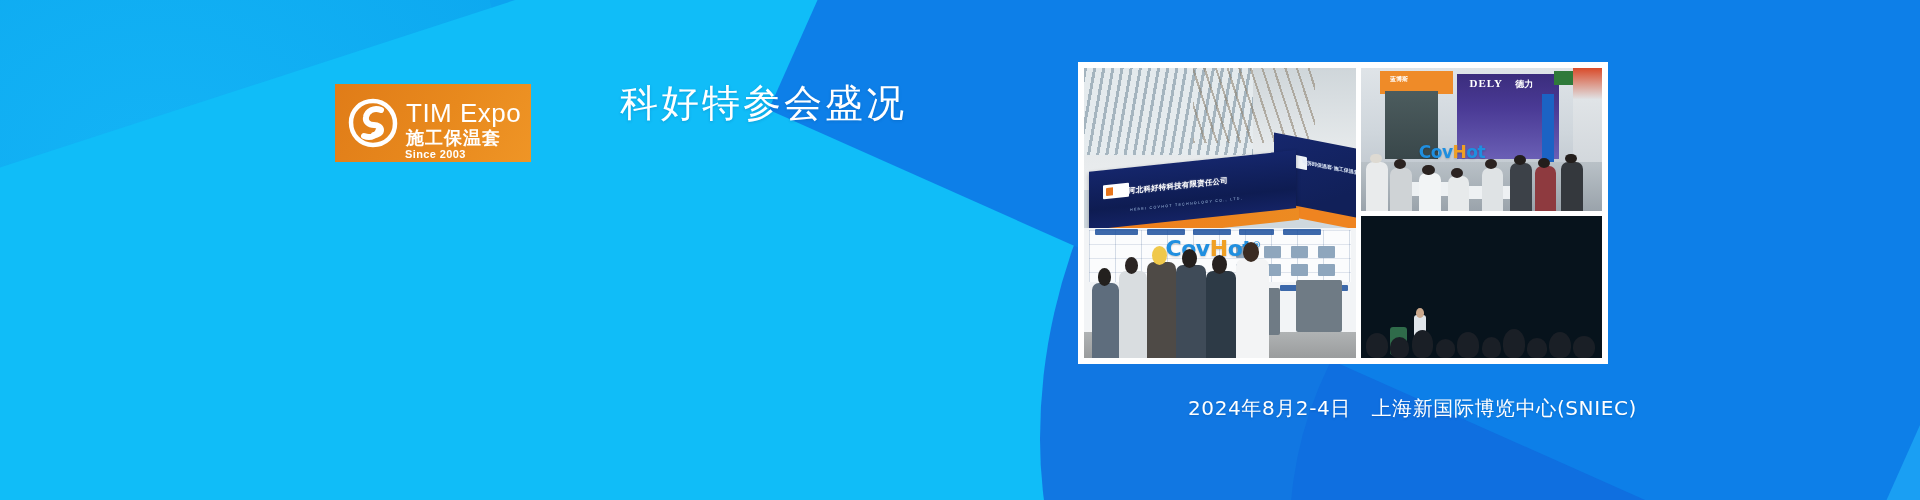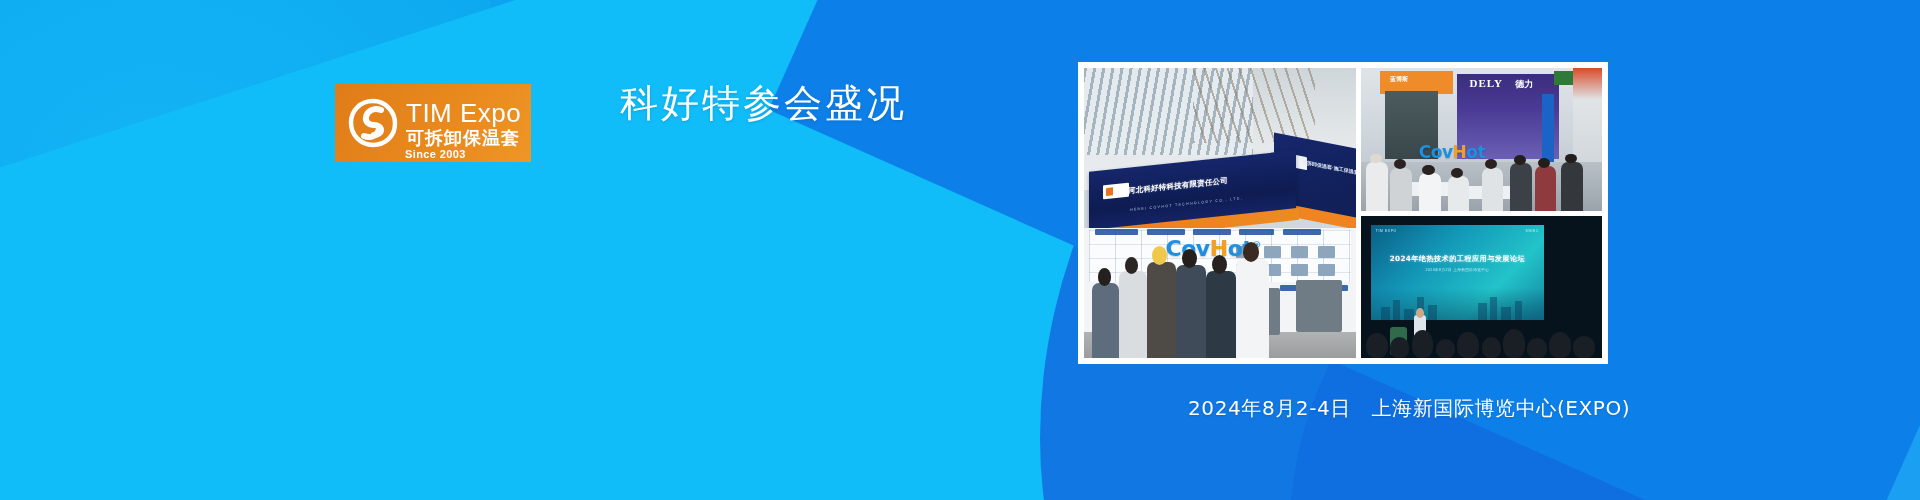--- a/index.html
+++ b/index.html
@@ -284,21 +284,21 @@
   <div id="logo-box">
     <div id="logo-mark">
       <svg viewBox="0 0 52 52" width="52" height="52" aria-hidden="true">
         <path d="M26 4C14 4 4 13 4 25.5S13.5 48 26 48 48 39 48 26.5 38 4 26 4z" fill="none" stroke="#ffffff" stroke-width="4.5"></path>
         <path d="M34 13c-7-3-14 1-15 7-1 5 3 8 8 8 4 0 7 2 7 5 0 3-3 5-7 5" fill="none" stroke="#ffffff" stroke-width="6" stroke-linecap="round"></path>
         <path d="M17 39c7 3 14-1 15-7" fill="none" stroke="#ffffff" stroke-width="6" stroke-linecap="round"></path>
       </svg>
     </div>
     <div id="logo-text-wrap">
       <span id="logo-title">TIM Expo</span>
-      <span id="logo-sub">可拆卸保温套</span>
+      <span id="logo-sub">施工保温套</span>
     </div>
     <span id="logo-since">Since 2003</span>
   </div>
 
   <div id="subtitle">科好特参会盛况</div>
 
   <div id="headline">
   </div>
 
   <div id="collage">
@@ -396,37 +396,20 @@
         <div class="person" style="left:83%;width:9%;height:34%;background:#34383d;"></div>
         <div class="p-head" style="left:84.5%;bottom:33%;width:5%;height:7%;background:#231e1c;"></div>
 
         <div class="covhot-wm" style="left:24%;top:52%;font-size:17px;">
           <span class="c1">Cov</span><span class="c2">H</span><span class="c3">ot</span>
         </div>
       </div>
 
       <div id="photo-br">
         <div class="br-bg"></div>
-        <div class="screen">
-          <div class="screen-corner" style="left:3%;top:4%;">TIM EXPO</div>
-          <div class="screen-corner" style="right:3%;top:4%;">SNIEC</div>
-          <div class="screen-title">2024年绝热技术的工程应用与发展论坛</div>
-          <div class="screen-sub">2024年8月2日  上海新国际博览中心</div>
-          <div class="screen-city">
-            <div class="city-bar" style="left:6%;width:5%;height:40%;"></div>
-            <div class="city-bar" style="left:13%;width:4%;height:62%;"></div>
-            <div class="city-bar" style="left:19%;width:6%;height:34%;"></div>
-            <div class="city-bar" style="left:27%;width:4%;height:70%;"></div>
-            <div class="city-bar" style="left:33%;width:5%;height:46%;"></div>
-            <div class="city-bar" style="left:62%;width:5%;height:52%;"></div>
-            <div class="city-bar" style="left:69%;width:4%;height:72%;"></div>
-            <div class="city-bar" style="left:75%;width:6%;height:38%;"></div>
-            <div class="city-bar" style="left:83%;width:4%;height:58%;"></div>
-          </div>
-        </div>
         <div class="podium-plant"></div>
         <div class="speaker"></div>
         <div class="speaker-head"></div>
 
         <div class="audience">
           <div class="aud-head" style="left:2%;width:9%;height:58%;"></div>
           <div class="aud-head" style="left:12%;width:8%;height:48%;"></div>
           <div class="aud-head" style="left:21%;width:9%;height:66%;"></div>
           <div class="aud-head" style="left:31%;width:8%;height:44%;"></div>
           <div class="aud-head" style="left:40%;width:9%;height:60%;"></div>
@@ -434,15 +417,15 @@
           <div class="aud-head" style="left:59%;width:9%;height:68%;"></div>
           <div class="aud-head" style="left:69%;width:8%;height:46%;"></div>
           <div class="aud-head" style="left:78%;width:9%;height:62%;"></div>
           <div class="aud-head" style="left:88%;width:9%;height:52%;"></div>
         </div>
       </div>
 
     </div>
   </div>
 
-  <div id="date-line">2024年8月2-4日　上海新国际博览中心(EXPO)</div>
+  <div id="date-line">2024年8月2-4日　上海新国际博览中心(SNIEC)</div>
 
 </div>
 
 </body></html>

